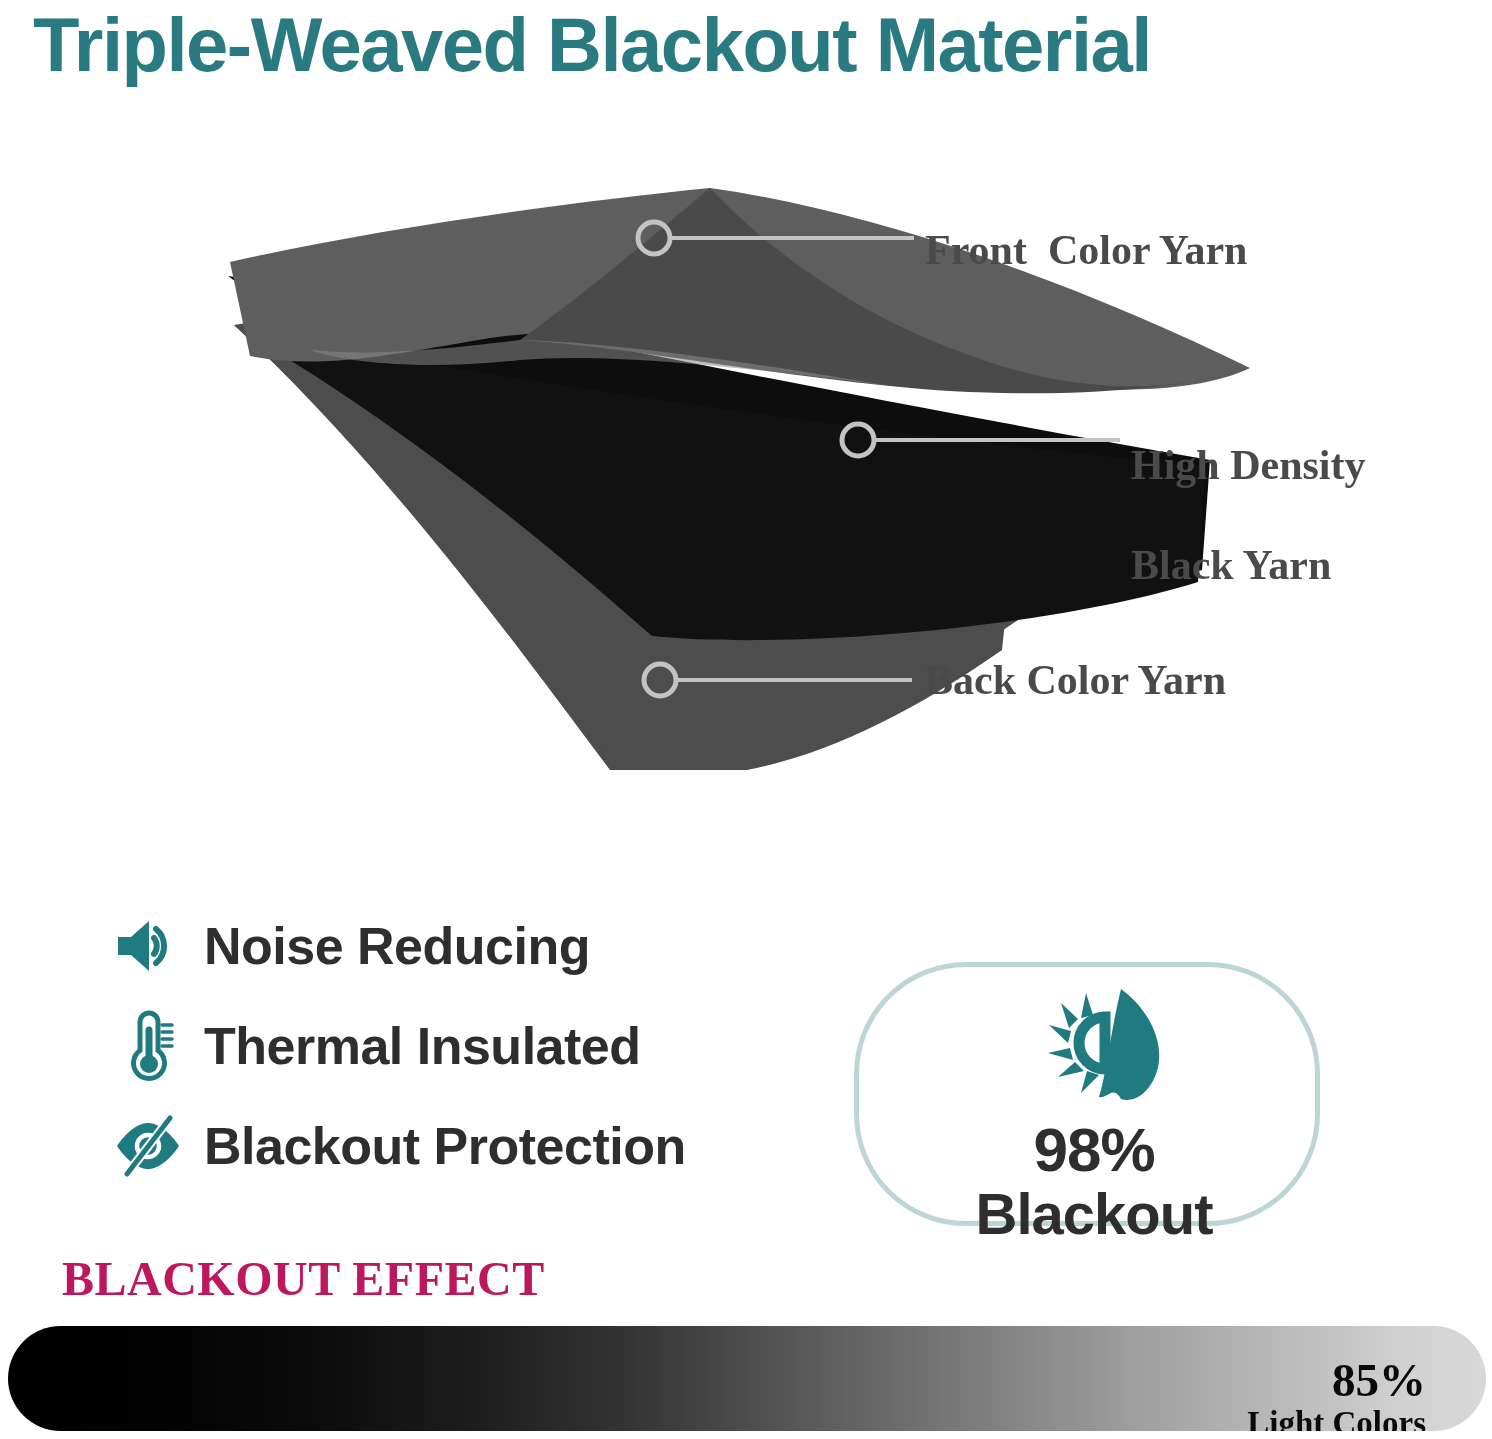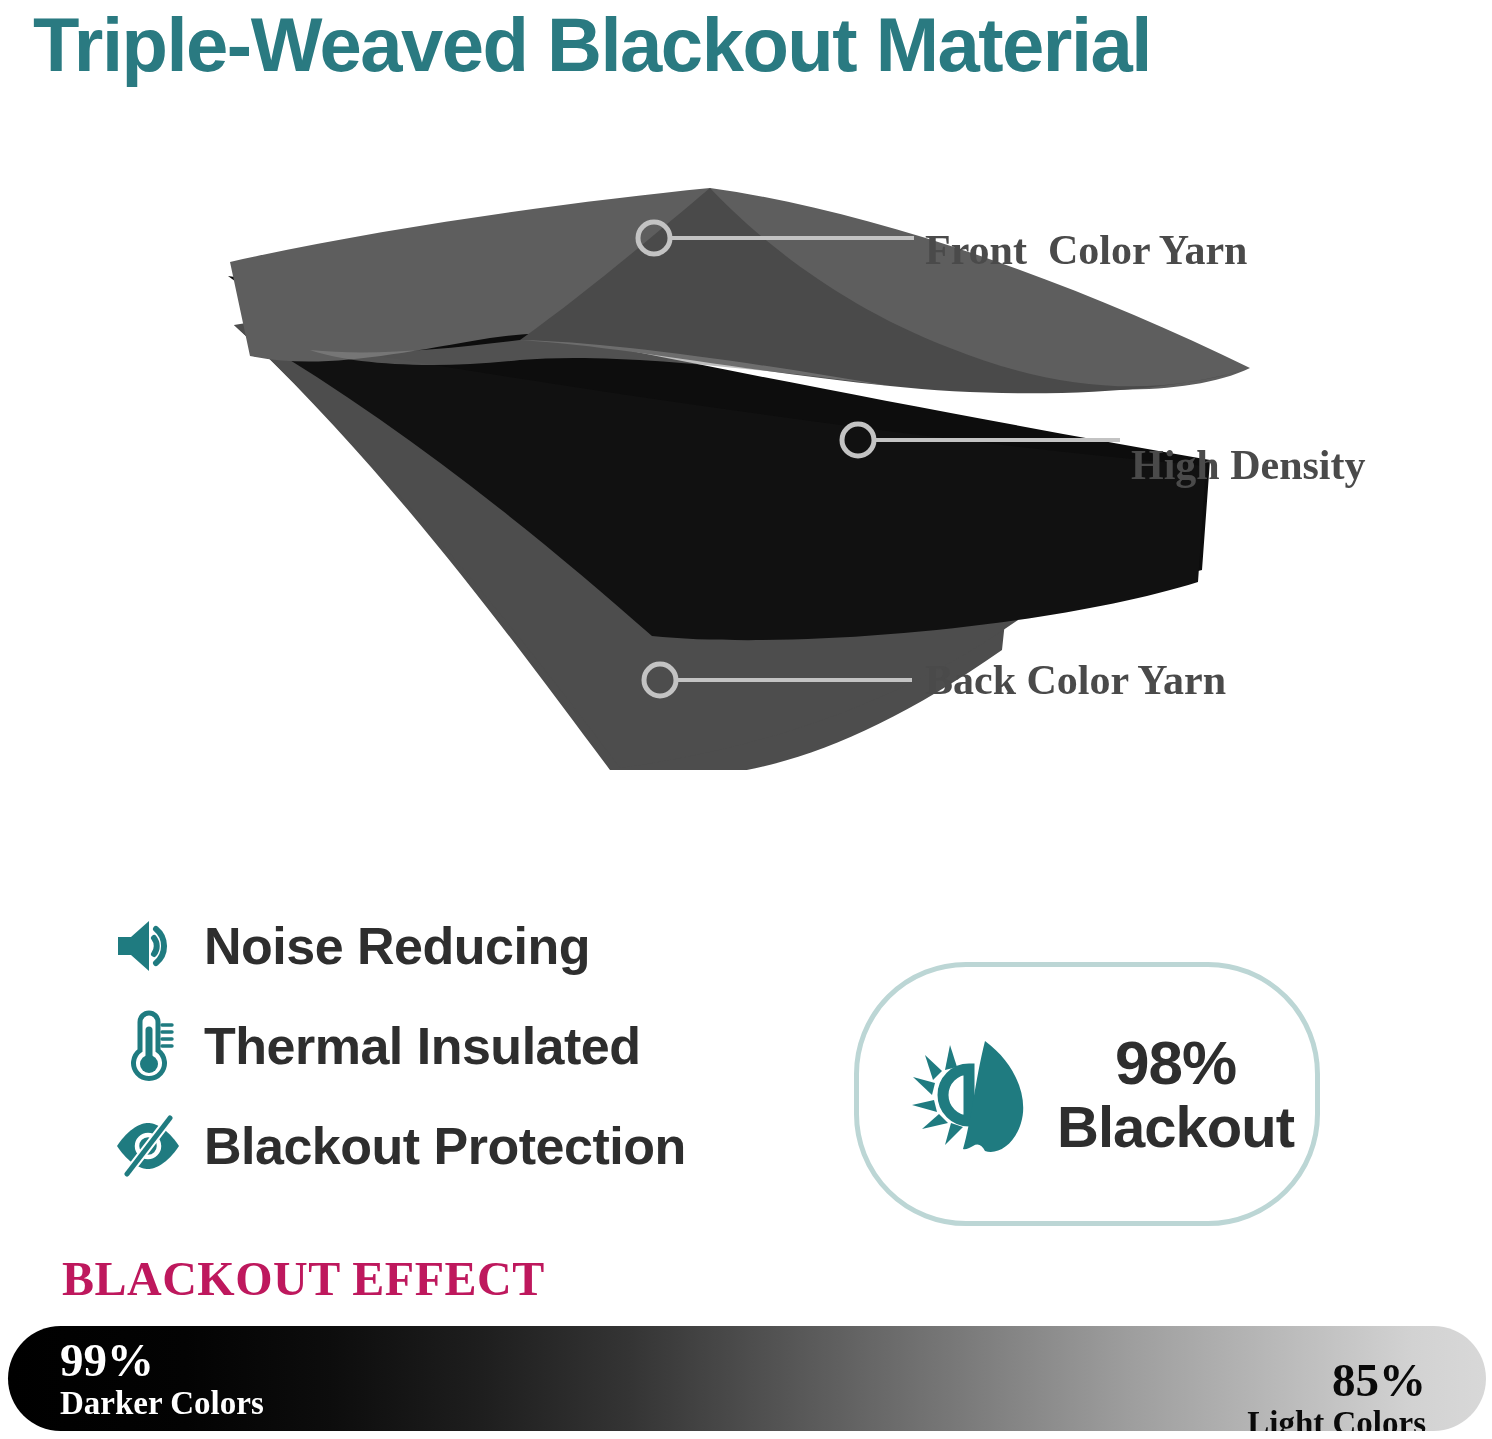--- a/index.html
+++ b/index.html
@@ -95,20 +95,21 @@
     left: 854px;
     top: 962px;
     width: 466px;
     height: 264px;
     border: 5px solid #bcd6d5;
     border-radius: 112px;
     background: #ffffff;
     display: flex;
     align-items: center;
     box-sizing: border-box;
+    flex-direction: column;
   }
   .badge-icon {
     width: 150px;
     height: 150px;
     flex: 0 0 150px;
     margin-left: 34px;
     display: flex;
     align-items: center;
     justify-content: center;
   }
@@ -221,20 +222,21 @@
       <circle cx="470" cy="530" r="16" fill="none" stroke="#c3c3c3" stroke-width="5"></circle>
       <line x1="488" y1="530" x2="722" y2="530" stroke="#c3c3c3" stroke-width="4"></line>
     </g>
   </svg>
 </div>
 
 <div class="callout-text" id="callout-front">Front  Color Yarn</div>
 
 <div class="callout-text" id="callout-middle">
   <span>High Density</span><br>
+  <span>Black Yarn</span>
 </div>
 
 <div class="callout-text" id="callout-back">Back Color Yarn</div>
 
 <div class="features">
 
   <div class="feature-row">
     <span class="feature-icon">
       <svg width="68" height="60" viewBox="0 0 68 60" xmlns="http://www.w3.org/2000/svg">
         <path d="M4 21 h13 L35 5 v50 L17 39 H4 Z" fill="#1f7b80"></path>
@@ -297,21 +299,17 @@
   </span>
   <span class="badge-text">
     <div class="badge-pct">98%</div>
     <div class="badge-word">Blackout</div>
   </span>
 </div>
 
 <div class="effect-heading">BLACKOUT EFFECT</div>
 
 <div class="effect-bar">
-  <div class="effect-end left">
-    <span class="effect-pct">99%</span>
-    <span class="effect-sub">Darker Colors</span>
-  </div>
   <div class="effect-end right">
     <span class="effect-pct">85%</span>
     <span class="effect-sub">Light Colors</span>
   </div>
 </div>
 
 </body></html>

